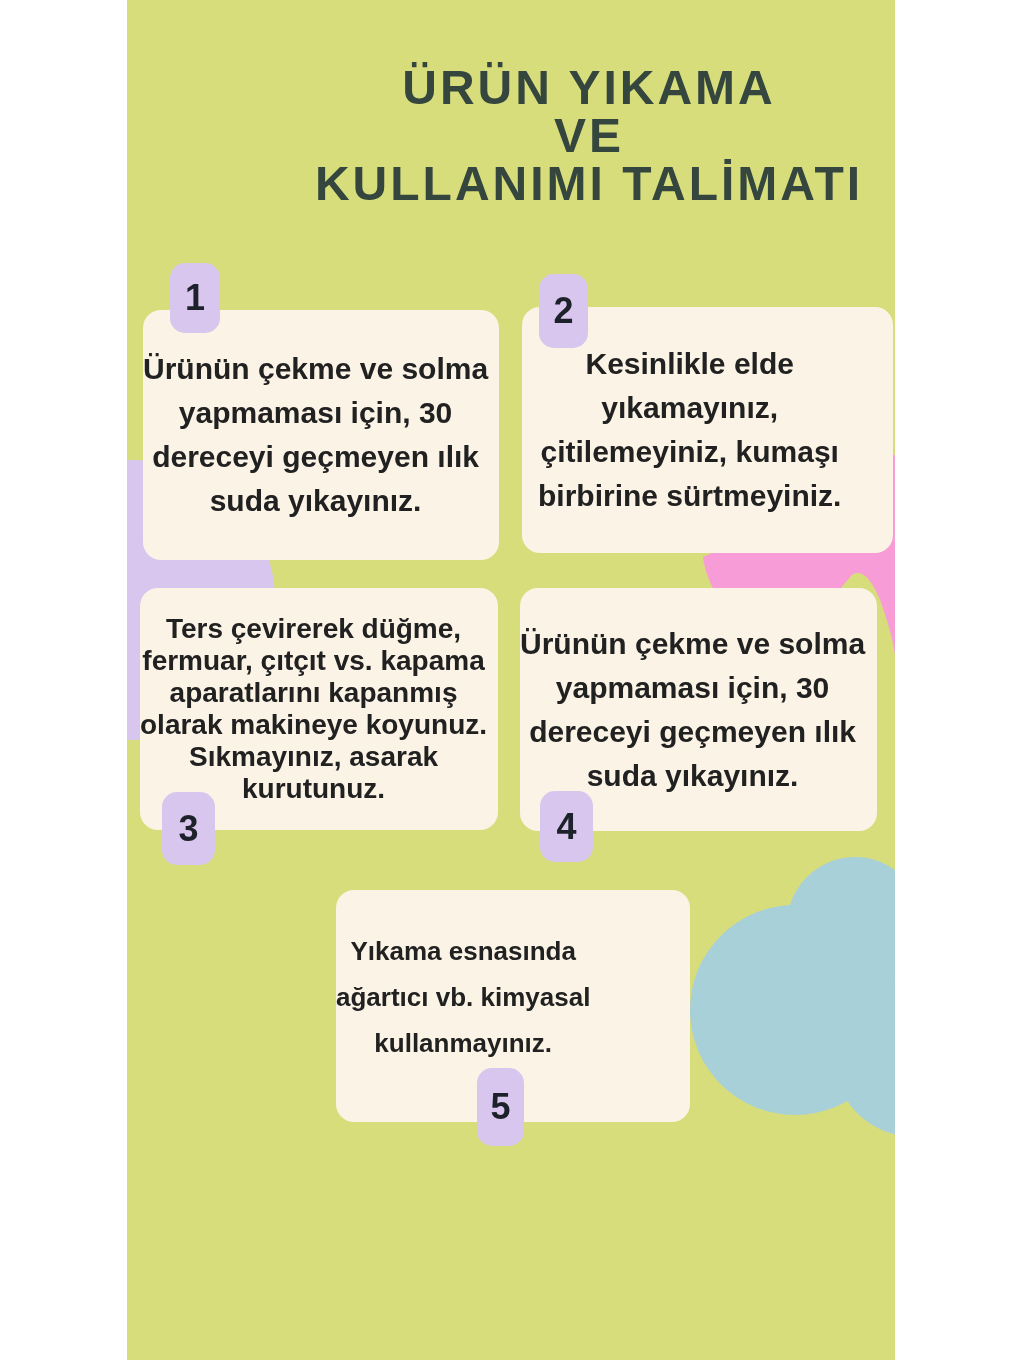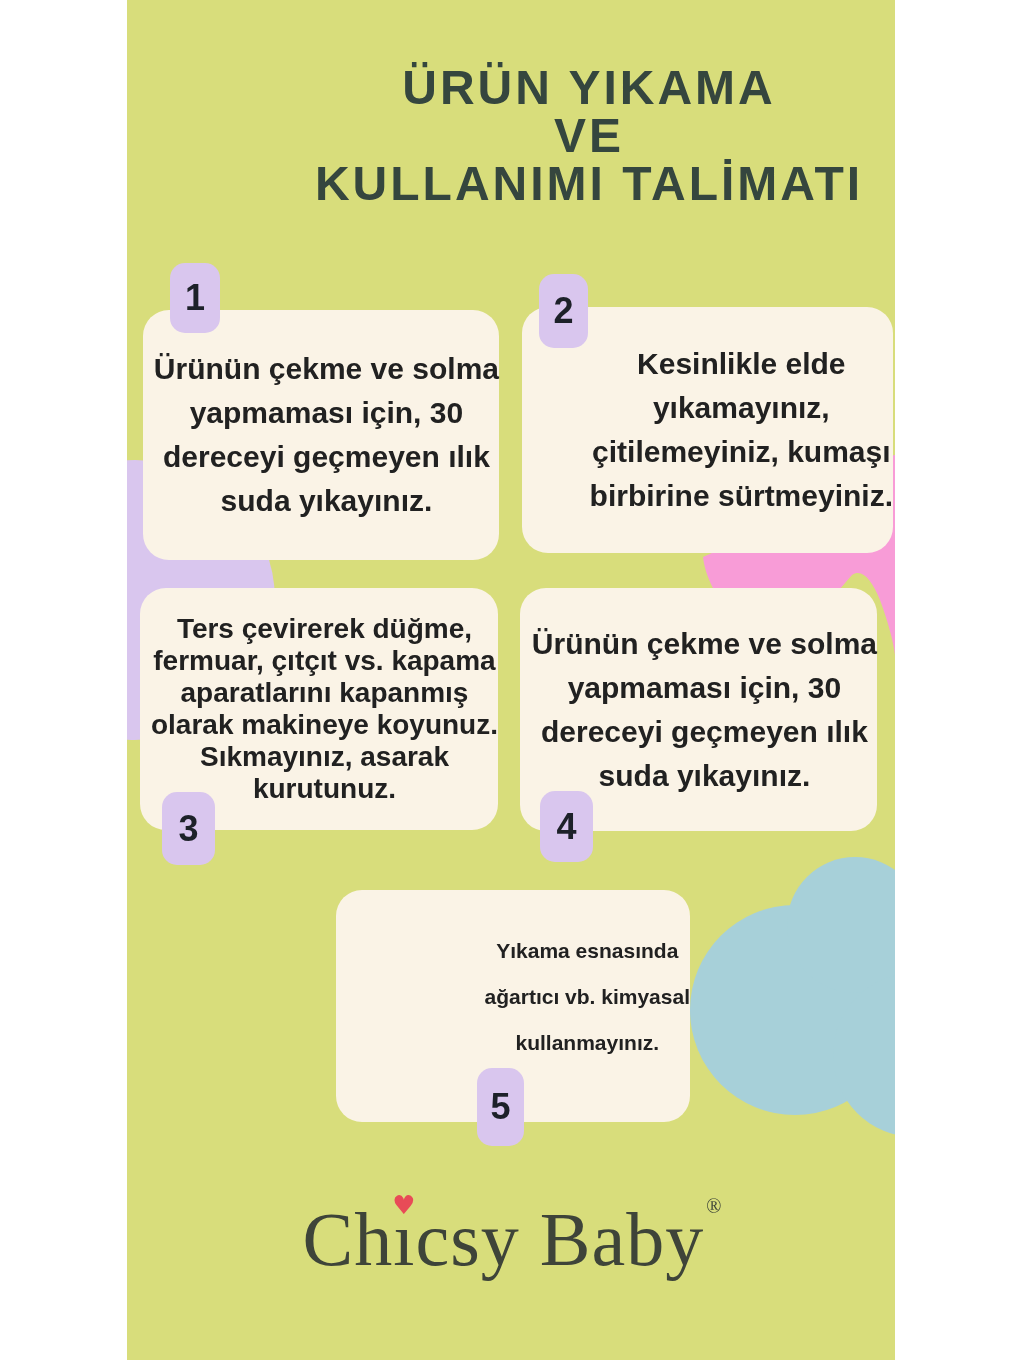--- a/index.html
+++ b/index.html
@@ -43,32 +43,32 @@
     text-align:center;
     color:var(--title-color);
     font-size:48px;font-weight:bold;letter-spacing:3px;
     line-height:48px;
     white-space:pre-line;
   }
 
   .card{
     position:absolute;z-index:2;
     background:var(--card-bg);
-    border-radius:26px;
-    display:flex;align-items:center;justify-content:flex-end;
+    border-radius:18px;
+    display:flex;align-items:center;justify-content:flex-start;
     text-align:center;
     color:var(--text-color);
     font-weight:bold;
     white-space:pre-line;
   }
   .card-1{left:16px;top:310px;width:356px;height:250px;font-size:30px;line-height:44px;}
   .card-2{left:395px;top:307px;width:355px;height:246px;font-size:30px;line-height:44px;padding-left:16px;}
   .card-3{left:13px;top:588px;width:358px;height:242px;font-size:28px;line-height:32px;}
   .card-4{left:393px;top:588px;width:357px;height:243px;font-size:30px;line-height:44px;}
-  .card-5{left:209px;top:890px;width:354px;height:232px;font-size:21px;line-height:46px;align-items:flex-start;padding-top:0;}
+  .card-5{left:209px;top:890px;width:354px;height:232px;font-size:26px;line-height:46px;align-items:flex-start;padding-top:0;}
   .card-5 .card-text{margin-top:38px;}
 
   .badge{
     position:absolute;z-index:3;
     background:var(--badge-bg);
     border-radius:15px;
     display:flex;align-items:center;justify-content:center;
     color:var(--badge-number-color);
     font-size:36px;font-weight:bold;
   }
@@ -167,17 +167,14 @@
 
   <div class="card card-5">
     <span class="card-text">Yıkama esnasında
 ağartıcı vb. kimyasal
 kullanmayınız.</span>
   </div>
   <div class="badge badge-5">
     <span>5</span>
   </div>
 
-  <div class="logo">
-    <span>Ch</span><span class="dotless-i"><span class="heart">♥</span><span>ı</span></span><span>csy Baby</span><span class="reg">®</span>
-  </div>
 
 </div>
 
 </body></html>

